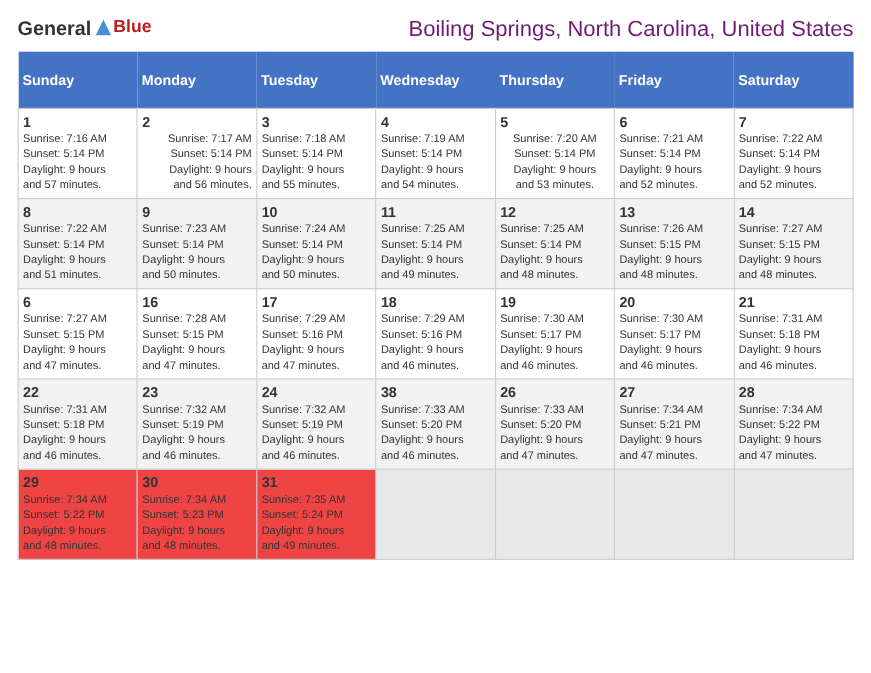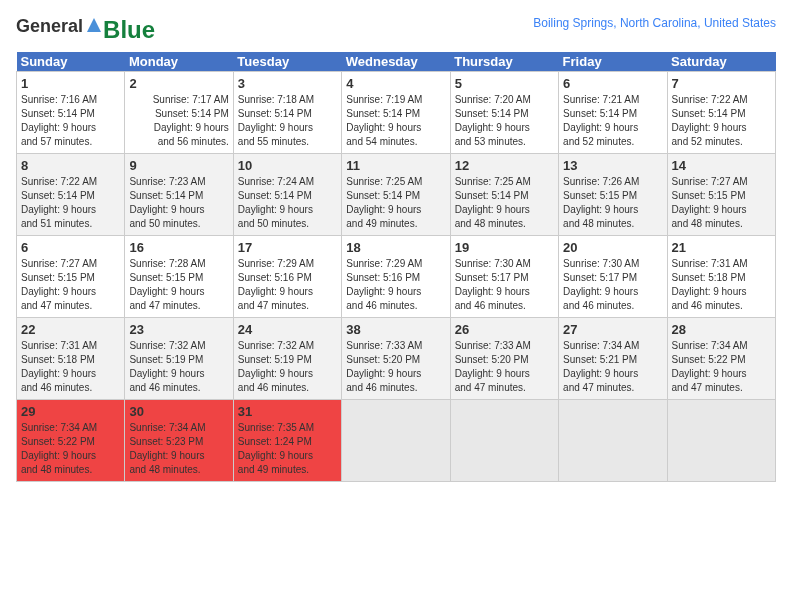--- a/index.html
+++ b/index.html
@@ -20,49 +20,49 @@
       display: flex;
       flex-direction: row;
       align-items: flex-start;
     }
     .logo-general {
       font-size: 18px;
       font-weight: bold;
       color: #333;
     }
     .logo-blue {
-      font-size: 24px;
-      font-weight: bold;
-      color: #15803d;
+      font-size: 16px;
+      font-weight: bold;
+      color: #b91c1c;
     }
     .logo-row {
       display: flex;
       align-items: center;
     }
     .title-section {
       text-align: right;
     }
     .month-title {
       font-size: 32px;
       font-weight: bold;
       color: #333;
     }
     .location-title {
-      font-size: 12px;
-      color: #3b82f6;
+      font-size: 20px;
+      color: #701a75;
     }
     .calendar-table {
       width: 100%;
       border-collapse: collapse;
       font-size: 11px;
     }
     .calendar-table th {
       background-color: #4472c4;
       color: white;
-      padding: 2px 4px;
+      padding: 18px 4px;
       text-align: left;
       font-size: 13px;
       font-weight: bold;
     }
     .calendar-table td {
       border: 1px solid #ccc;
       vertical-align: top;
       padding: 4px;
       width: 108px;
       min-height: 80px;
@@ -146,21 +146,21 @@
         </td>
         <td>
           <div class="day-number">4</div>
           <div class="day-info" style="white-space: pre-line;">Sunrise: 7:19 AM
 Sunset: 5:14 PM
 Daylight: 9 hours
 and 54 minutes.</div>
         </td>
         <td>
           <div class="day-number">5</div>
-          <div class="day-info" style="white-space: pre-line;">Sunrise: 7:20 AM
+          <div class="day-info" style="white-space: pre-line; text-align: center;">Sunrise: 7:20 AM
 Sunset: 5:14 PM
 Daylight: 9 hours
 and 53 minutes.</div>
         </td>
         <td>
           <div class="day-number">6</div>
           <div class="day-info" style="white-space: pre-line;">Sunrise: 7:21 AM
 Sunset: 5:14 PM
 Daylight: 9 hours
 and 52 minutes.</div>
@@ -337,21 +337,21 @@
         <td>
           <div class="day-number">30</div>
           <div class="day-info" style="white-space: pre-line;">Sunrise: 7:34 AM
 Sunset: 5:23 PM
 Daylight: 9 hours
 and 48 minutes.</div>
         </td>
         <td>
           <div class="day-number">31</div>
           <div class="day-info" style="white-space: pre-line;">Sunrise: 7:35 AM
-Sunset: 1:24 PM
+Sunset: 5:24 PM
 Daylight: 9 hours
 and 49 minutes.</div>
         </td>
         <td class="empty-cell"></td>
         <td class="empty-cell"></td>
         <td class="empty-cell"></td>
         <td class="empty-cell"></td>
       </tr>
     </tbody>
 </table>

